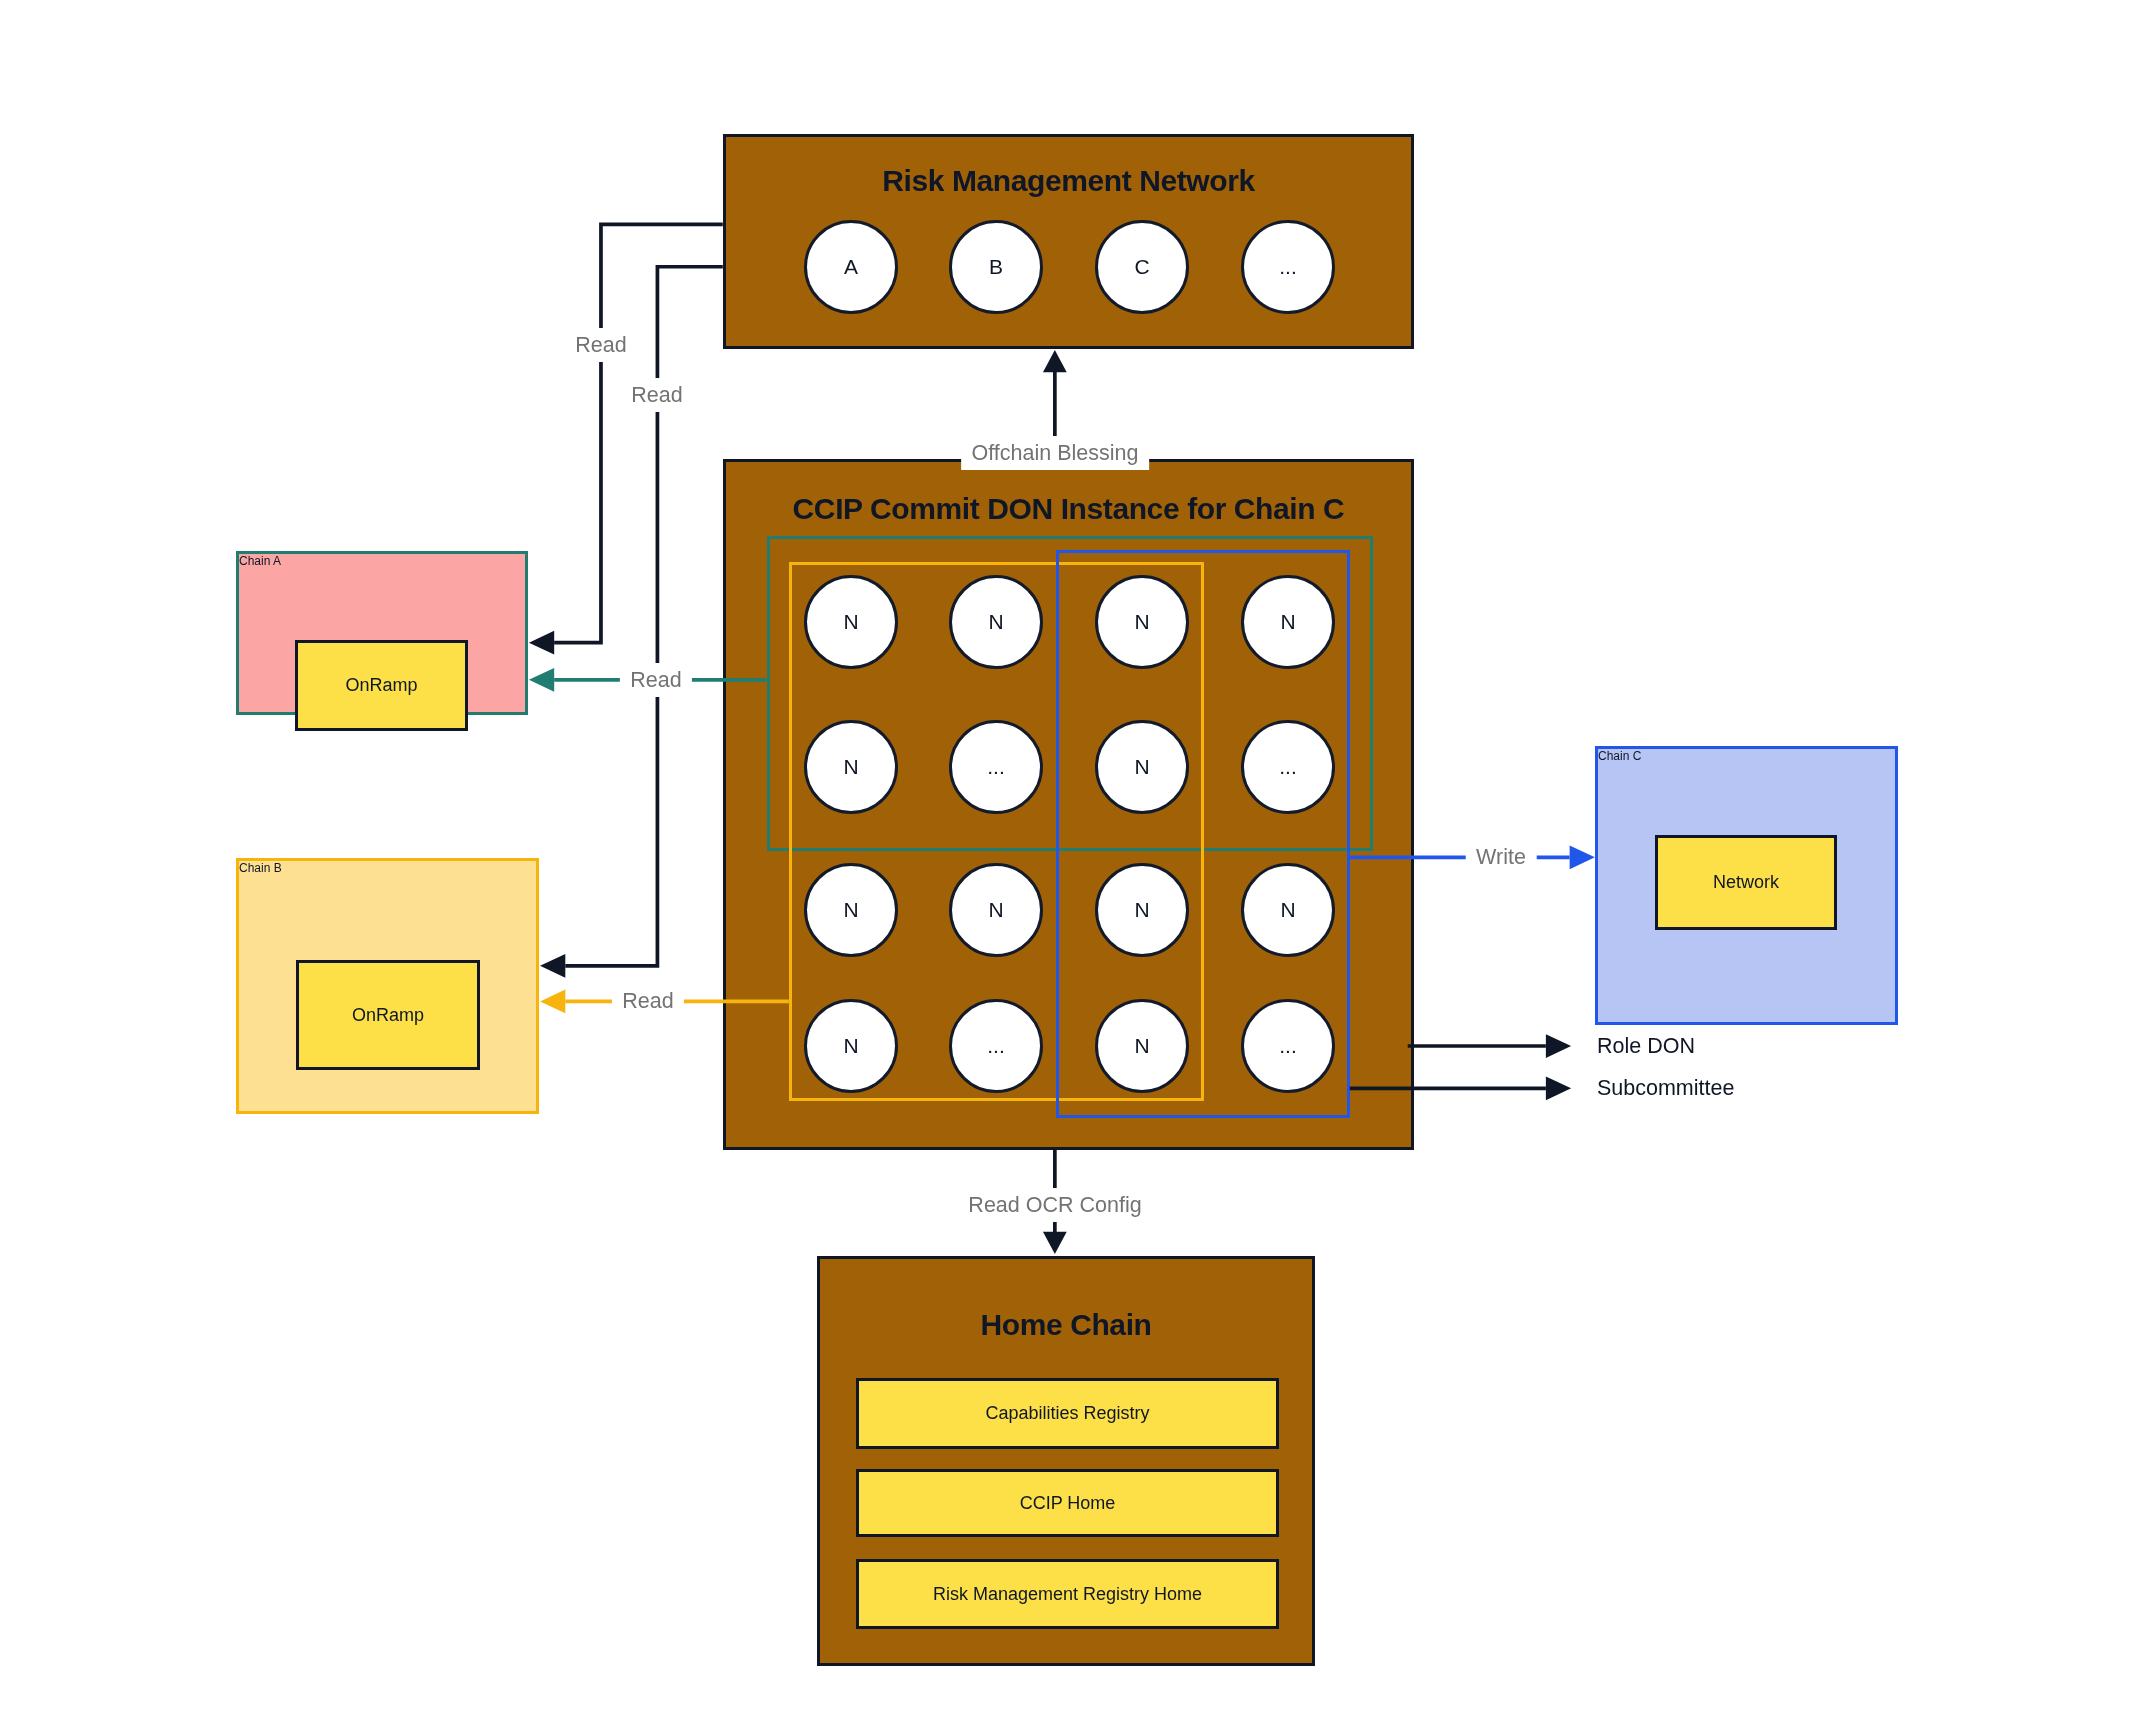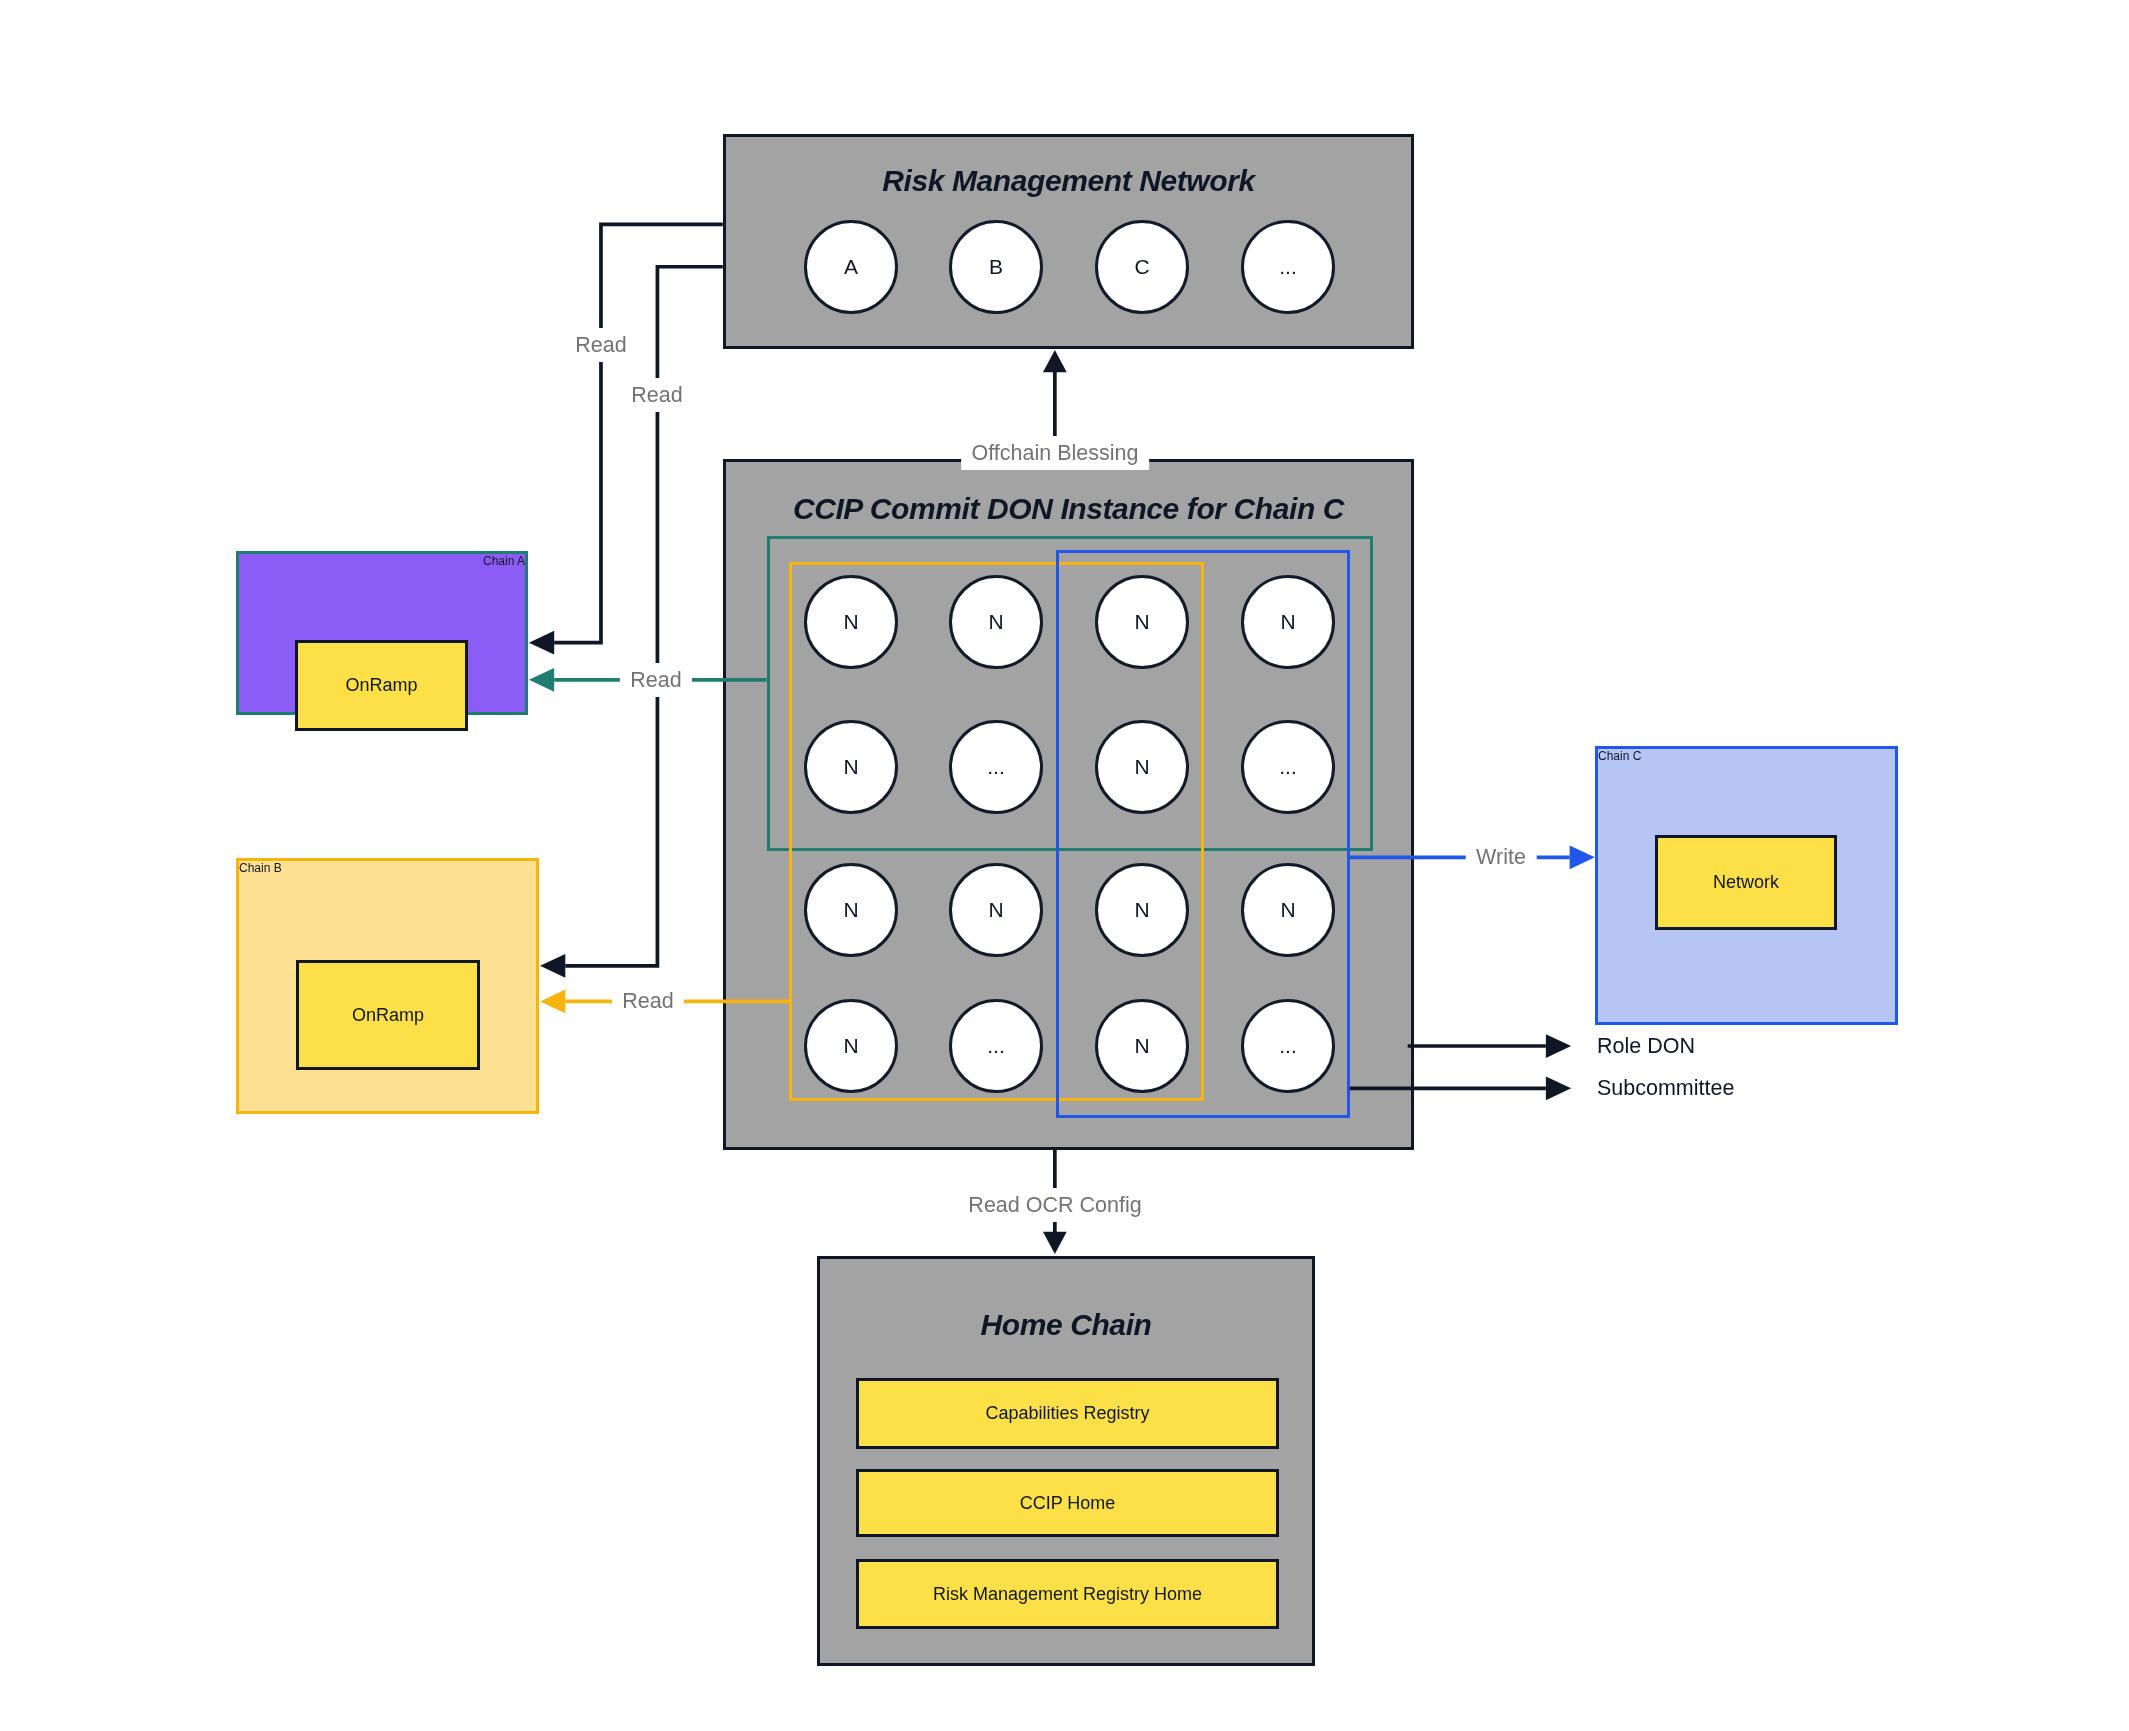--- a/index.html
+++ b/index.html
@@ -1,18 +1,18 @@
 <!DOCTYPE html>
 <html style="font-size:12px"><head>
 <meta charset="utf-8">
 <style>
   html,body{margin:0;padding:0;background:#ffffff;}
   .scene{position:relative;width:2129px;height:1731px;background:#ffffff;overflow:hidden;
          font-family:"Liberation Sans", sans-serif;color:#0f1726;}
-  .box{position:absolute;box-sizing:border-box;background:#a3a3a3;border:3.7px solid #0f1726;font-style:italic;}
+  .box{position:absolute;box-sizing:border-box;background:#a16207;border:3.7px solid #0f1726;}
   .box .title{display:block;text-align:center;font-weight:700;font-size:30px;letter-spacing:-0.4px;color:#0f1726;}
   .chain{position:absolute;box-sizing:border-box;}
   .overlay-rect{position:absolute;box-sizing:border-box;border:3px solid;background:transparent;}
   .node{position:absolute;box-sizing:border-box;width:94px;height:94px;border-radius:50%;
         border:3px solid #131b2b;background:#ffffff;display:flex;align-items:center;justify-content:center;
         font-size:21px;color:#0f1726;}
   .contract{position:absolute;box-sizing:border-box;background:#fde047;border:3.7px solid #0f1726;
         display:flex;align-items:center;justify-content:center;font-size:18px;color:#0f1726;}
   .edge-label{position:absolute;transform:translate(-50%,-50%);background:#ffffff;
         padding:4.5px 10.4px;font-size:21.5px;color:#737373;white-space:nowrap;}
@@ -90,21 +90,21 @@
   <div class="node" style="left:949px;top:999px;">
       <span>...</span>
     </div>
   <div class="node" style="left:1095px;top:999px;">
       <span>N</span>
     </div>
   <div class="node" style="left:1241px;top:999px;">
       <span>...</span>
     </div>
 
-  <div class="chain" style="left:236px;top:551px;width:292px;height:164px;background:#8b5cf6;border:3.7px solid #217c72;text-align:right;">
+  <div class="chain" style="left:236px;top:551px;width:292px;height:164px;background:#fca5a5;border:3.7px solid #217c72;">
     <span class="title" style="margin-top:30px;">Chain A</span>
   </div>
   <div class="contract" style="left:295px;top:640px;width:173px;height:91px;">
     <span>OnRamp</span>
   </div>
 
   <div class="chain" style="left:236px;top:858px;width:303px;height:256px;background:#fee092;border:3.7px solid #f6b40d;">
     <span class="title" style="margin-top:34px;">Chain B</span>
   </div>
   <div class="contract" style="left:296px;top:960px;width:184px;height:110px;">

